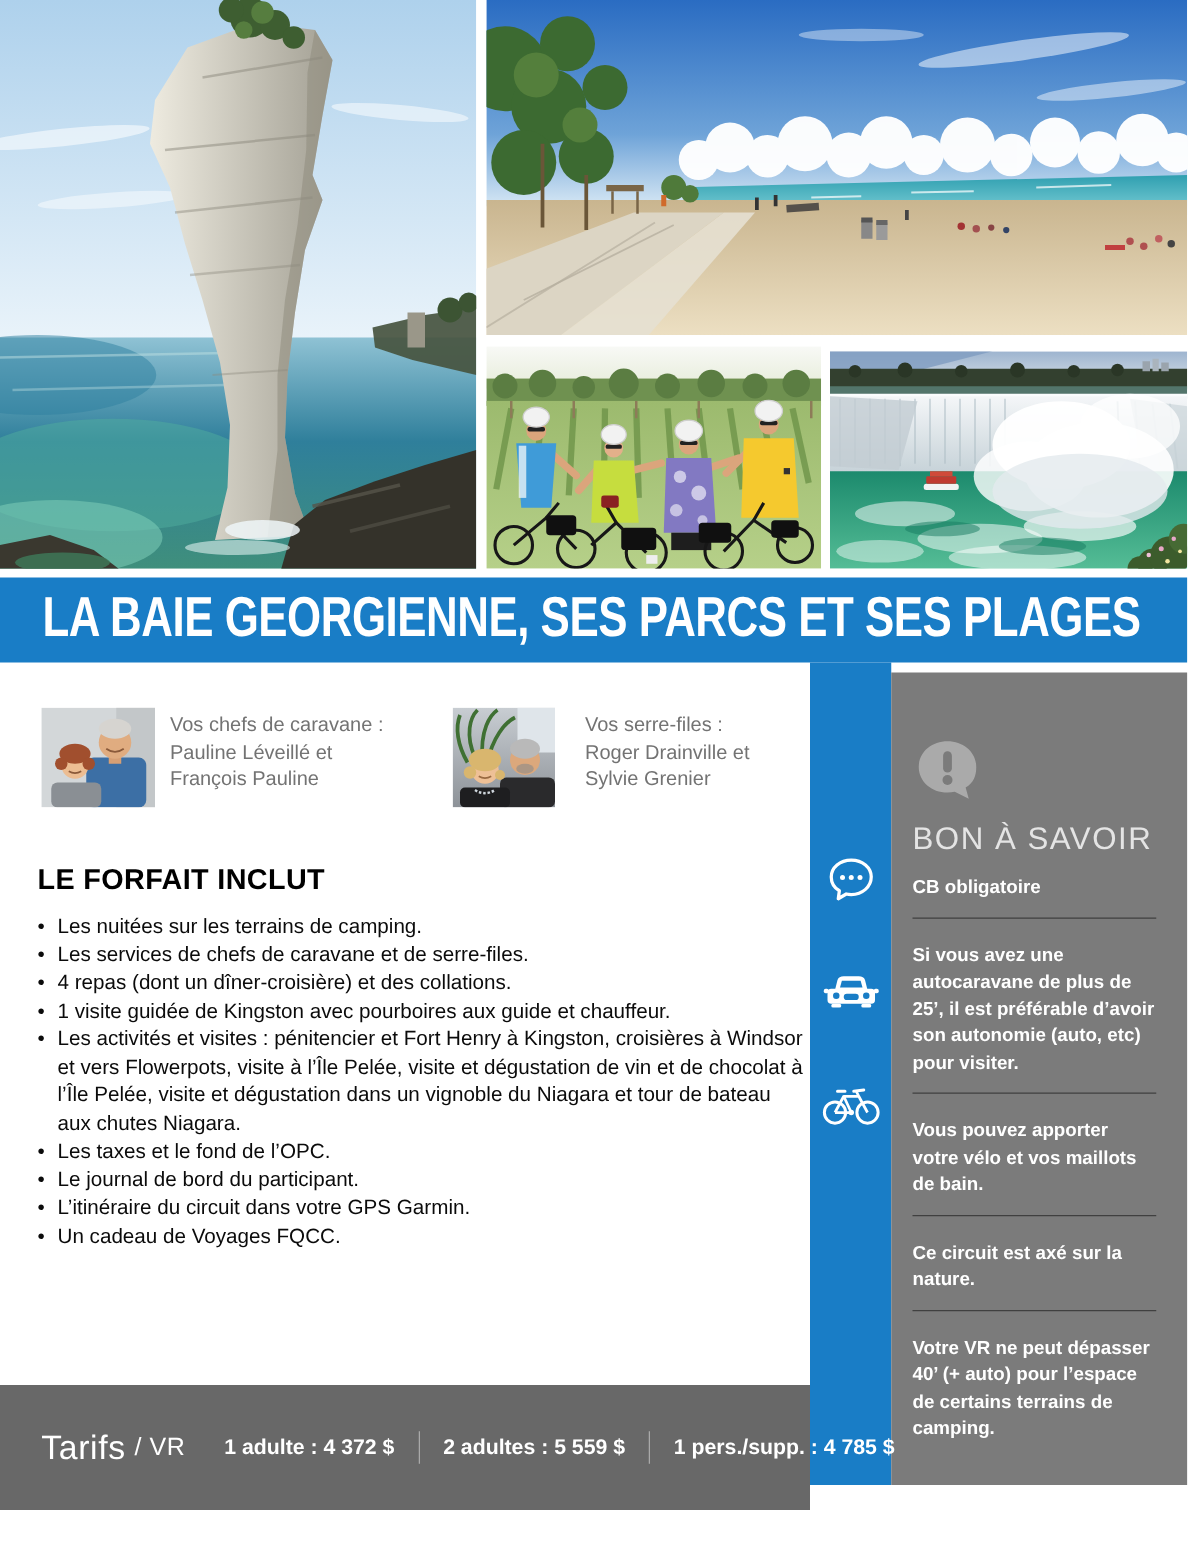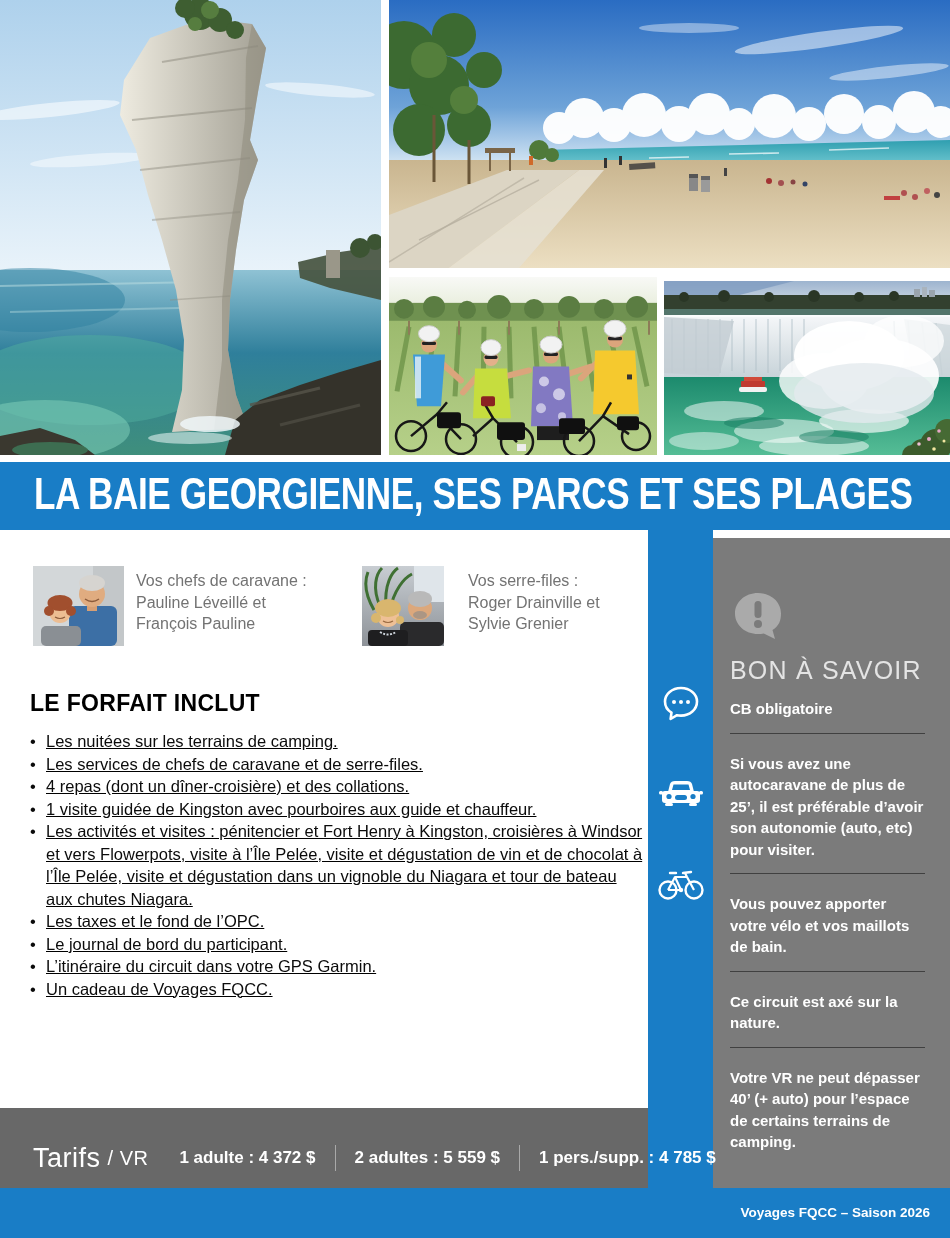--- a/index.html
+++ b/index.html
@@ -38,21 +38,21 @@
   .team-photo { position:absolute; overflow:hidden; }
   .team-photo svg { display:block; width:100%; height:100%; }
   .tp-1 { left:33px;  top:566px; width:91px; height:80px; }
   .tp-2 { left:362px; top:566px; width:82px; height:80px; }
   .team-cap { position:absolute; color:#737373; font-size:16px; font-weight:normal; line-height:21.5px; }
   .cap-1 { left:136px; top:570px; width:230px; }
   .cap-2 { left:468px; top:570px; width:180px; }
 
   .forfait { position:absolute; left:30px; top:690px; width:614px; }
   .forfait h2 { font-size:23px; font-weight:900; letter-spacing:0.3px; color:#000; }
-  .forfait ul { list-style:none; margin-top:13px;text-decoration:underline; }
+  .forfait ul { list-style:none; margin-top:13px; }
   .forfait li { font-size:16.5px; line-height:22.5px; color:#0b0b0b; padding-left:16px; position:relative; }
   .forfait li::before { content:"\2022"; position:absolute; left:0; top:0; }
 
   .tarifs-bar { position:absolute; left:0; top:1108px; width:648px; height:100px; background:#686868; display:flex; align-items:center; color:#fff; }
   .tarifs-label { margin-left:33px; font-size:27px; letter-spacing:0.5px; font-weight:normal; white-space:nowrap; }
   .tarifs-vr { font-size:20px; margin-left:7px; letter-spacing:0.5px; white-space:nowrap; }
   .prices { display:flex; align-items:center; margin-left:12px; }
   .price { font-size:17px; font-weight:bold; white-space:nowrap; padding:0 19px; }
   .price-sep { width:1px; height:26px; background:#a9a9a9; }
 
@@ -518,17 +518,14 @@
     <span class="tarifs-vr">/ VR</span>
     <div class="prices">
       <span class="price">1 adulte : 4 372 $</span>
       <span class="price-sep"></span>
       <span class="price">2 adultes : 5 559 $</span>
       <span class="price-sep"></span>
       <span class="price">1 pers./supp. : 4 785 $</span>
     </div>
   </div>
 
-  <footer class="footer">
-    <span>Voyages FQCC – Saison 2026</span>
-  </footer>
 
 </div>
 
 </body></html>

